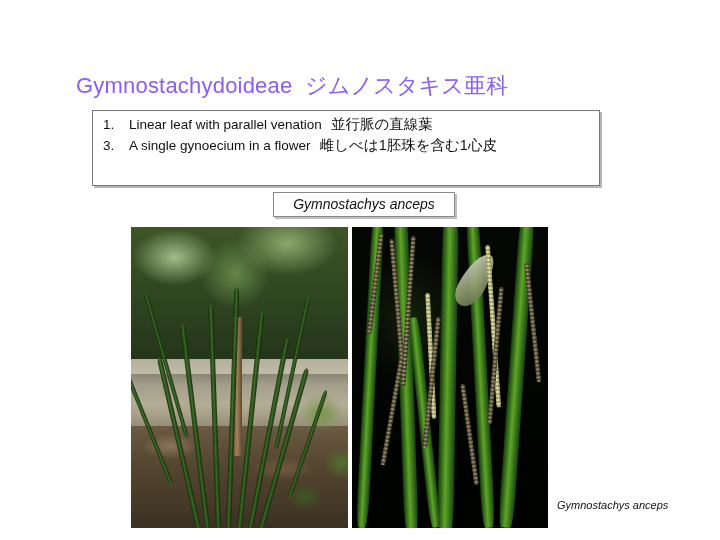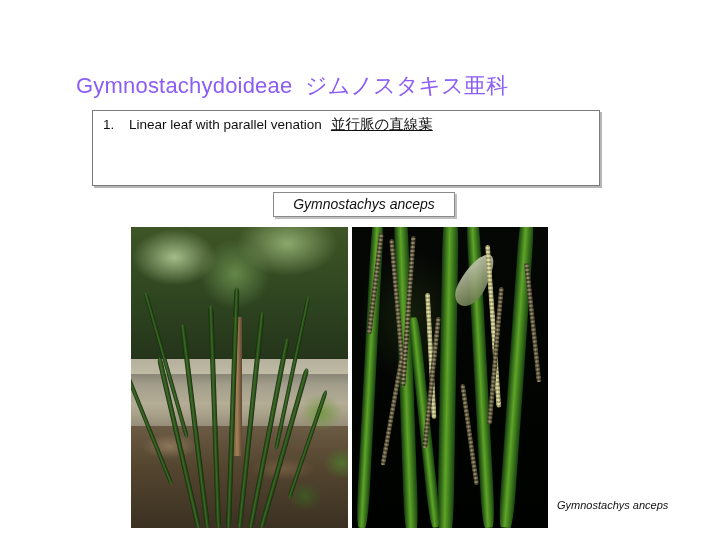--- a/index.html
+++ b/index.html
@@ -57,21 +57,21 @@
   }
   .feature-row:nth-child(1) { top: 3px; }
   .feature-row:nth-child(2) { top: 24px; }
   .feature-row:nth-child(3) { top: 45px; }
   .feature-num {
     display: inline-block;
     width: 26px;
     font-size: 13.5px;
   }
   .feature-en { font-size: 13.5px; text-align: center; }
-  .feature-jp { font-size: 14.5px; margin-left: 9px; text-decoration: underline; }
+  .feature-jp { font-size: 14.5px; margin-left: 9px; }
 
   
   #species-box {
     position: absolute;
     left: 273px;
     top: 192px;
     width: 182px;
     height: 25px;
     border: 1px solid #8a8a8a;
     background: #ffffff;
@@ -204,20 +204,23 @@
 </head>
 <body>
 
 <div id="slide">
 
   <div id="slide-title">Gymnostachydoideae  ジムノスタキス亜科</div>
 
   <div id="features-box">
     <div class="feature-row">
       <span class="feature-num">1.</span><span class="feature-en">Linear leaf with parallel venation</span><span class="feature-jp">並行脈の直線葉</span>
+    </div>
+    <div class="feature-row">
+      <span class="feature-num">3.</span><span class="feature-en">A single gynoecium in a flower</span><span class="feature-jp">雌しべは1胚珠を含む1心皮</span>
     </div>
   </div>
 
   <div id="species-box">
     <span>Gymnostachys anceps</span>
   </div>
 
   <div class="photo" id="photo-habit">
     <div class="photo-layer sky"></div>
     <div class="photo-layer path"></div>

